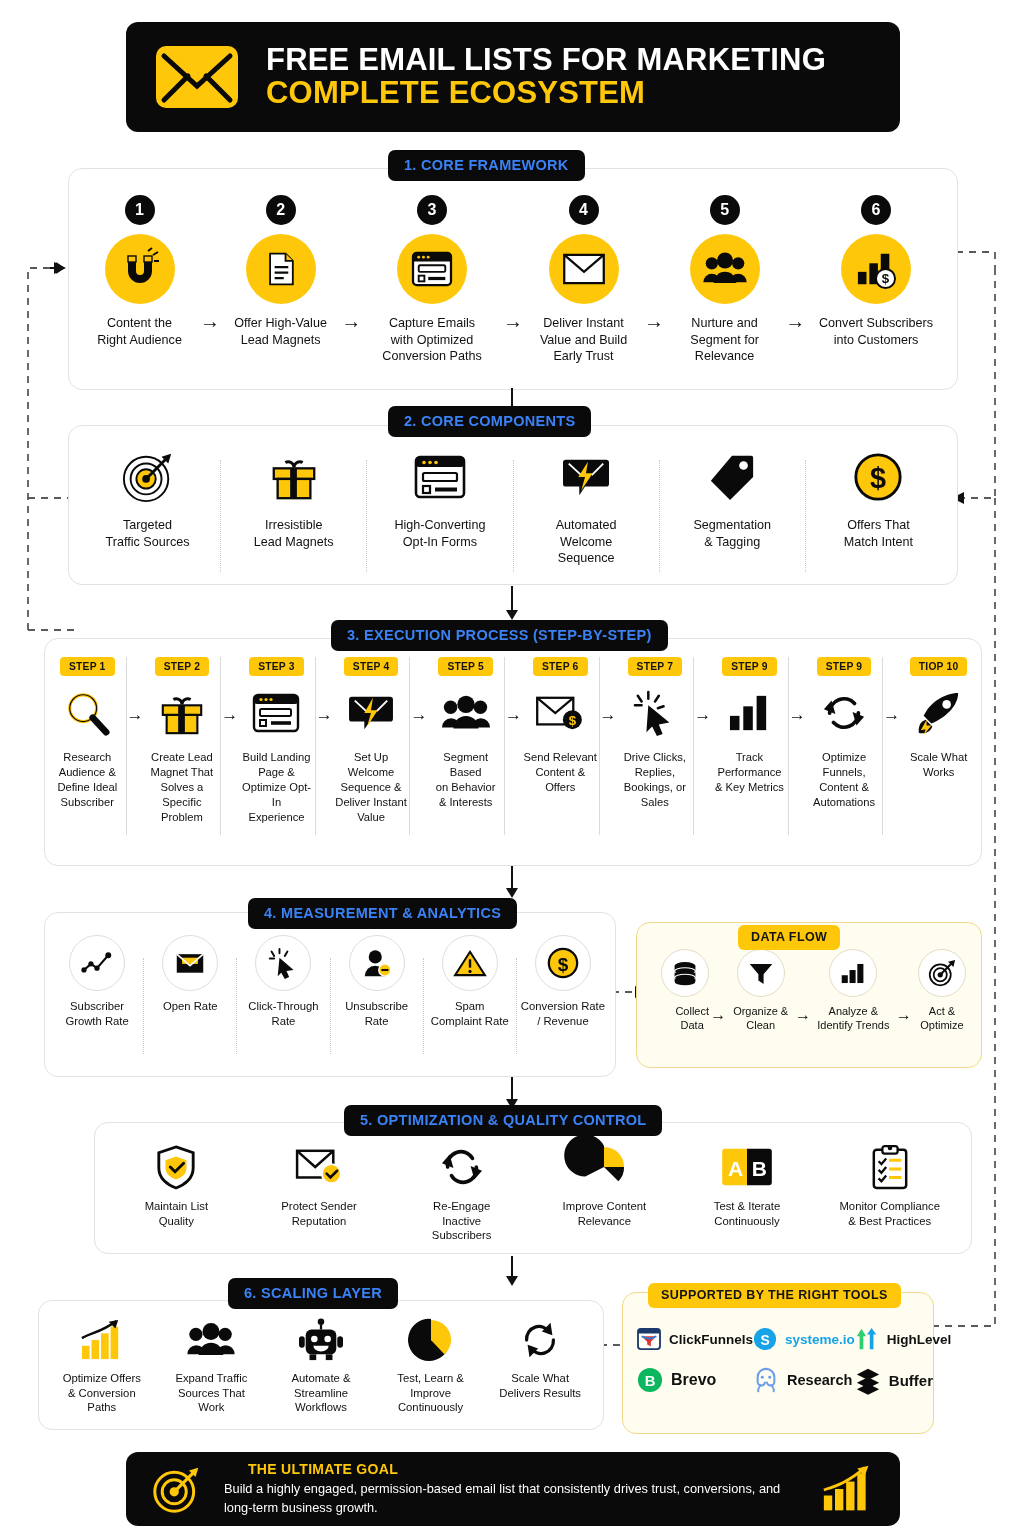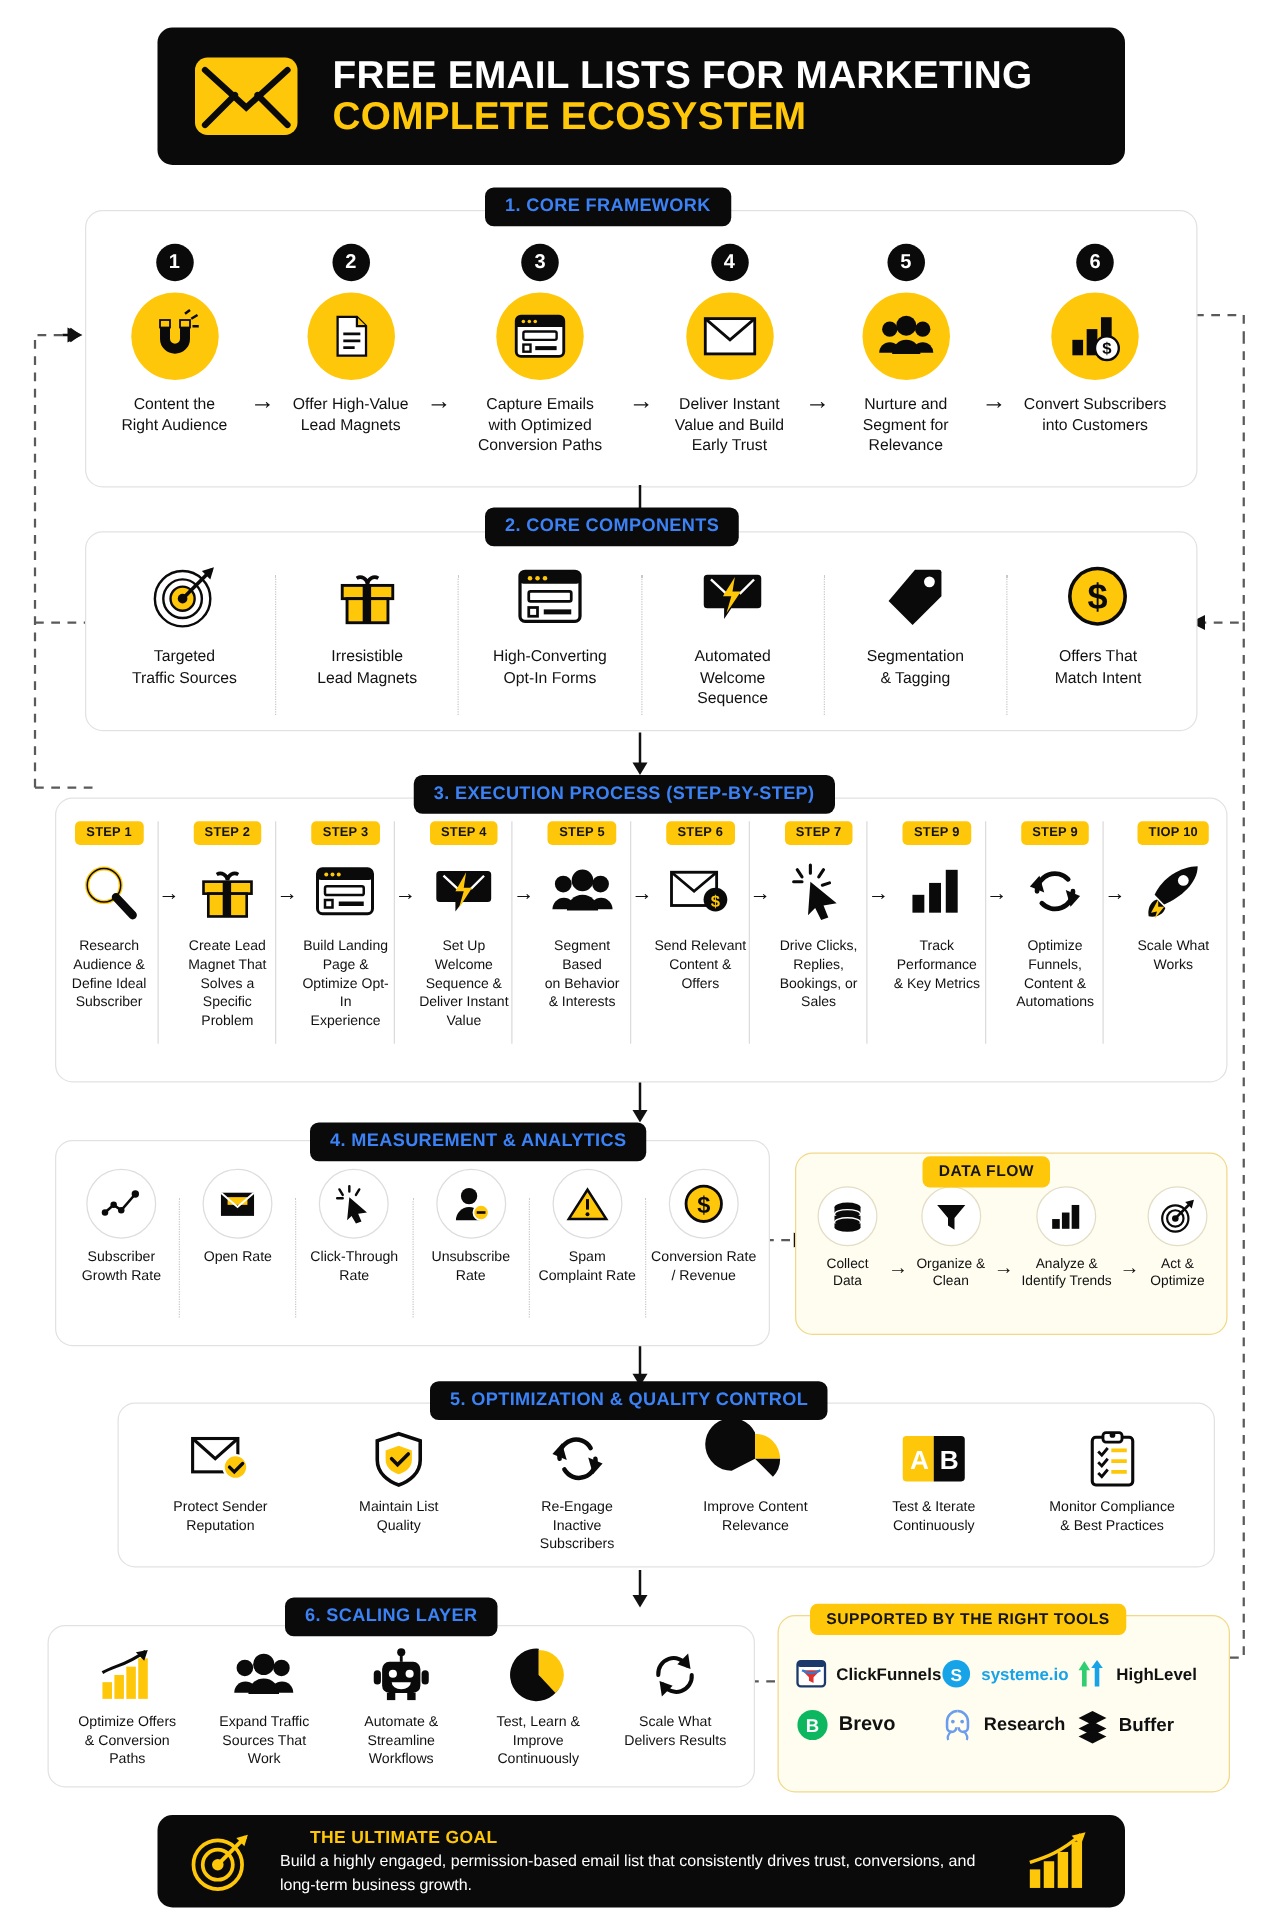--- a/index.html
+++ b/index.html
@@ -597,21 +597,21 @@
         </div>
         <div class="m-cap" style="white-space:pre-line;">Conversion Rate
 / Revenue</div>
       </div>
     </div>
   </div>
   <div class="panel-title" style="left:248px; top:898px;">4. MEASUREMENT &amp; ANALYTICS</div>
 
   <div class="df" style="left:636px; top:922px; width:346px; height:146px;">
     <div class="row" style="padding:26px 10px 0; align-items:flex-start; justify-content:space-between;">
-      <div class="cell" style="width:62px;">
+      <div class="cell" style="width:62px;align-items:flex-end;">
         <div class="df-circ">
           <svg viewBox="0 0 30 28" width="26" height="25">
             <ellipse cx="15" cy="5" rx="12" ry="4.2" fill="#0a0a0a"></ellipse>
             <rect x="3" y="5" width="24" height="6" fill="#0a0a0a"></rect>
             <ellipse cx="15" cy="11.5" rx="12" ry="4.2" fill="#0a0a0a" stroke="#fff" stroke-width="1.2"></ellipse>
             <rect x="3" y="13" width="24" height="6" fill="#0a0a0a"></rect>
             <ellipse cx="15" cy="19" rx="12" ry="4.2" fill="#0a0a0a" stroke="#fff" stroke-width="1.2"></ellipse>
             <rect x="3" y="20" width="24" height="3" fill="#0a0a0a"></rect>
             <ellipse cx="15" cy="23.5" rx="12" ry="4.2" fill="#0a0a0a"></ellipse>
           </svg>
@@ -661,40 +661,40 @@
 
   <svg style="position:absolute; left:500px; top:1077px;" width="24" height="34">
     <path d="M12 0 L12 24" stroke="#111" stroke-width="2"></path>
       <polygon points="12,32 6,22 18,22" fill="#111"></polygon>
   </svg>
 
   <div class="panel" style="left:94px; top:1122px; width:878px; height:132px;">
     <div class="row" style="padding:20px 10px 0; align-items:flex-start;">
       <div class="c2cell">
         <div class="ico56" style="height:48px;">
+          <svg viewBox="0 0 44 48" width="42" height="46">
+            <path d="M22 3 L40 9 v16 c0 11 -9 18 -18 21 C13 43 4 36 4 25 V9 z" fill="#fff" stroke="#0a0a0a" stroke-width="3"></path>
+            <path d="M22 13 L33 17 v8 c0 6 -5 10 -11 12 C16 35 11 31 11 25 v-8 z" fill="#FFC709"></path>
+            <path d="M16 24 l5 5 l9 -9" stroke="#0a0a0a" stroke-width="3" fill="none" stroke-linecap="round"></path>
+          </svg>
+        </div>
+        <div class="m-cap" style="white-space:pre-line;">Maintain List
+Quality</div>
+      </div>
+      <div class="c2cell">
+        <div class="ico56" style="height:48px;">
           <svg viewBox="0 0 50 42" width="48" height="40">
             <rect x="2" y="4" width="38" height="28" fill="#fff" stroke="#0a0a0a" stroke-width="2.6"></rect>
             <path d="M2 4 L21 21 L40 4" stroke="#0a0a0a" stroke-width="2.6" fill="none"></path>
             <circle cx="38" cy="28" r="10" fill="#FFC709" stroke="#fff" stroke-width="2"></circle>
             <path d="M33 28 l4 4 l7 -7" stroke="#0a0a0a" stroke-width="2.8" fill="none" stroke-linecap="round"></path>
           </svg>
         </div>
         <div class="m-cap" style="white-space:pre-line;">Protect Sender
 Reputation</div>
-      </div>
-      <div class="c2cell">
-        <div class="ico56" style="height:48px;">
-          <svg viewBox="0 0 44 48" width="42" height="46">
-            <path d="M22 3 L40 9 v16 c0 11 -9 18 -18 21 C13 43 4 36 4 25 V9 z" fill="#fff" stroke="#0a0a0a" stroke-width="3"></path>
-            <path d="M22 13 L33 17 v8 c0 6 -5 10 -11 12 C16 35 11 31 11 25 v-8 z" fill="#FFC709"></path>
-            <path d="M16 24 l5 5 l9 -9" stroke="#0a0a0a" stroke-width="3" fill="none" stroke-linecap="round"></path>
-          </svg>
-        </div>
-        <div class="m-cap" style="white-space:pre-line;">Maintain List
-Quality</div>
       </div>
       <div class="c2cell">
         <div class="ico56" style="height:48px;">
           <svg viewBox="0 0 46 44" width="44" height="42">
             <path d="M8 22 a14 14 0 0 1 26 -9" fill="none" stroke="#0a0a0a" stroke-width="3.8" stroke-linecap="round"></path>
             <polygon points="10,9 14,23 2,18" fill="#0a0a0a"></polygon>
             <path d="M38 22 a14 14 0 0 1 -26 9" fill="none" stroke="#0a0a0a" stroke-width="3.8" stroke-linecap="round"></path>
             <polygon points="36,35 32,21 44,26" fill="#0a0a0a"></polygon>
           </svg>
         </div>
@@ -821,21 +821,21 @@
             <polygon points="12,40 10,27 21,31" fill="#0a0a0a"></polygon>
           </svg>
         </div>
         <div class="m-cap" style="white-space:pre-line;">Scale What
 Delivers Results</div>
       </div>
     </div>
   </div>
   <div class="panel-title" style="left:228px; top:1278px;">6. SCALING LAYER</div>
 
-  <div class="tools" style="left:622px; top:1292px; width:362px; height:142px;">
+  <div class="tools" style="left:622px; top:1292px; width:312px; height:142px;">
     <div style="display:grid; grid-template-columns:1fr 1fr 1fr; row-gap:16px; padding:34px 14px 0 14px; align-items:center; justify-items:start;">
 
       <div class="tool">
         <span>
           <svg viewBox="0 0 26 24" width="24" height="22">
             <rect x="1" y="1" width="24" height="22" rx="3" fill="#fff" stroke="#1b3a6b" stroke-width="2"></rect>
             <rect x="1" y="1" width="24" height="5" rx="2" fill="#1b3a6b"></rect>
             <path d="M5 9 h16 l-6 6 v5 l-4 -2 v-3 z" fill="#e03030"></path>
             <path d="M5 9 c5 3 11 3 16 0" stroke="#2a7fd4" stroke-width="2" fill="none"></path>
           </svg>

